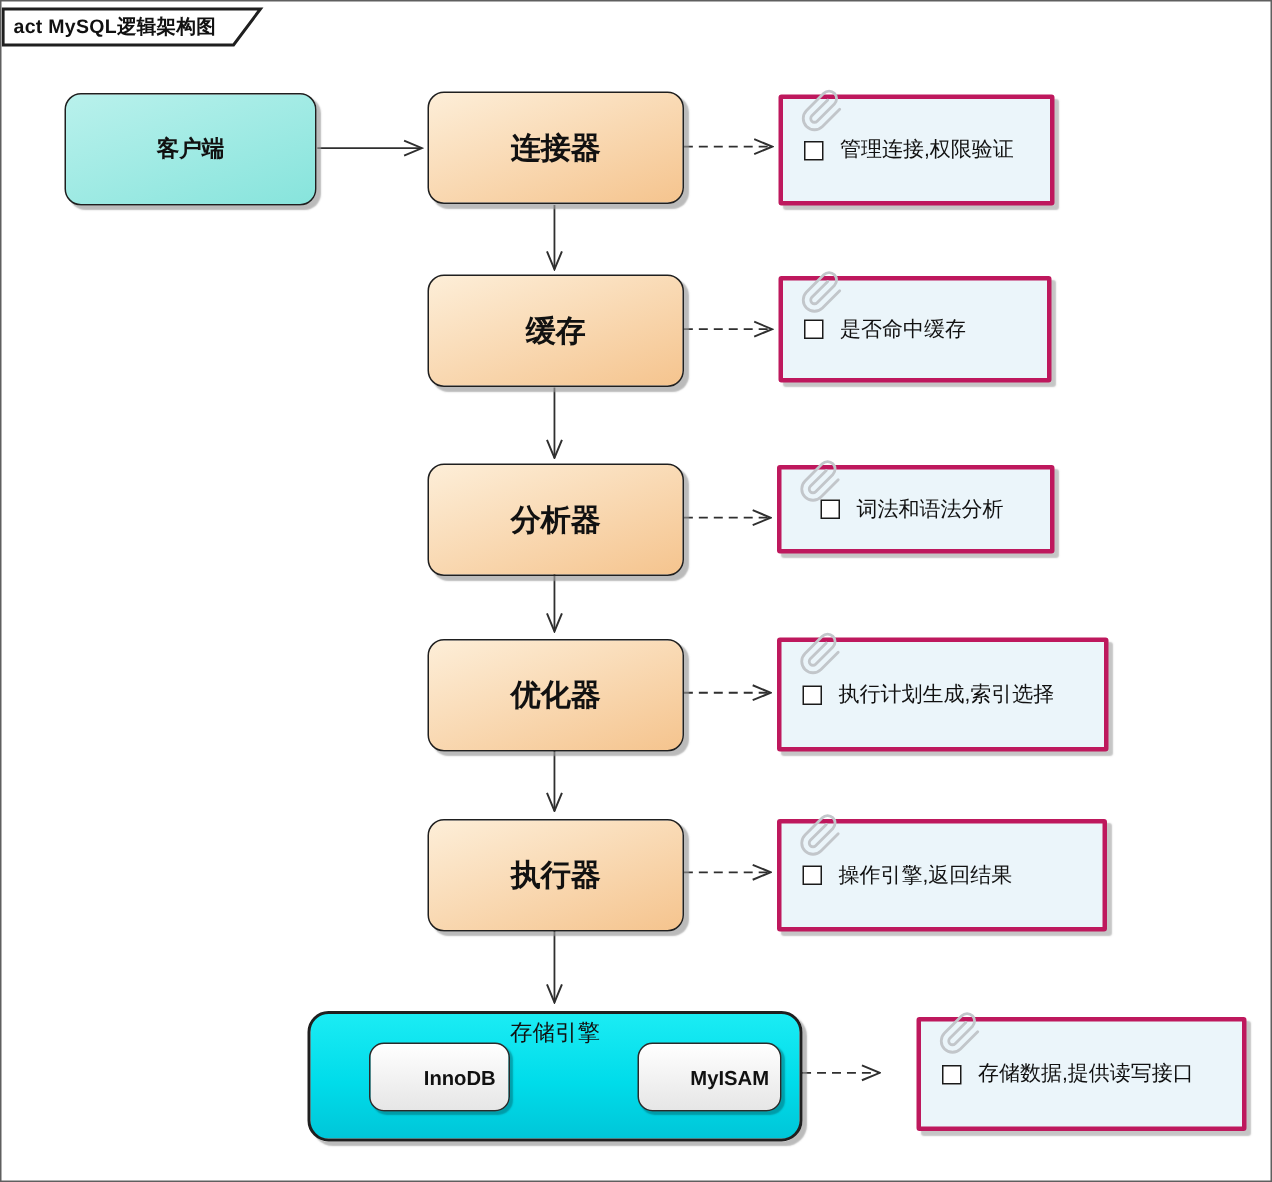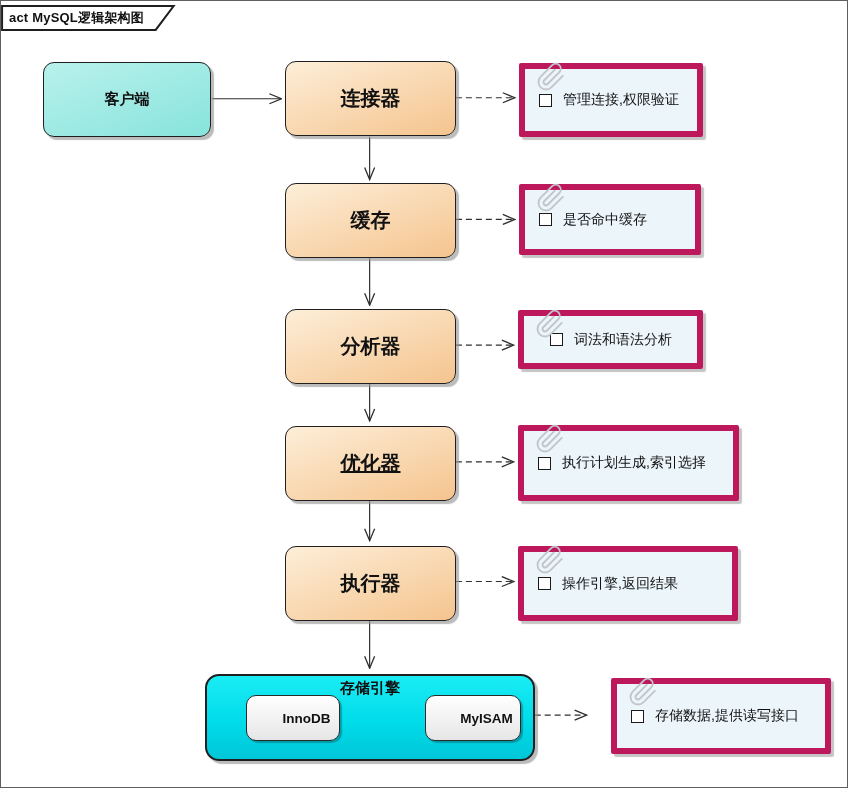--- a/index.html
+++ b/index.html
@@ -62,21 +62,21 @@
     height: 75px;
     border: 1.5px solid #1f1f1f;
     border-radius: 11px;
     background: linear-gradient(160deg, var(--client-fill-top, #b9f1ec) 0%, var(--client-fill-bottom, #87e4dc) 100%);
     box-shadow: 3px 3px 1px rgba(150,150,150,0.65);
     font-size: 15px;
   }
   #node-connector { top: 60px; }
   #node-cache     { top: 182px; }
   #node-analyzer  { top: 308px; }
-  #node-optimizer { top: 425px; text-decoration: underline; }
+  #node-optimizer { top: 425px; }
   #node-executor  { top: 545px; }
 
   
   #node-storage {
     position: absolute;
     left: 204px;
     top: 673px;
     width: 330px;
     height: 87px;
     box-sizing: border-box;
@@ -85,21 +85,21 @@
     background: linear-gradient(180deg, var(--storage-fill-top, #1becf4) 0%, #00dcea 55%, var(--storage-fill-bottom, #00c6d8) 100%);
     box-shadow: 3px 3px 1px rgba(150,150,150,0.65);
   }
   #storage-label {
     position: absolute;
     top: 3px;
     left: 0;
     width: 100%;
     text-align: center;
     font-size: 15px;
-    font-weight: bold;
+    font-weight: normal;
     color: #111111;
   }
   .engine {
     position: absolute;
     display: flex;
     align-items: center;
     justify-content: center;
     box-sizing: border-box;
     border: 1.5px solid #2a2a2a;
     border-radius: 10px;
@@ -112,21 +112,21 @@
   }
   #engine-innodb { left: 39px;  top: 19px; width: 94px; height: 46px; }
   #engine-myisam { left: 218px; top: 19px; width: 96px; height: 46px; }
 
   
   .note {
     position: absolute;
     display: flex;
     align-items: center;
     box-sizing: border-box;
-    border: 6px solid #be185d;
+    border: 3px solid #be185d;
     border-radius: 2px;
     background: var(--note-fill, #ebf5fa);
     box-shadow: 3px 3px 1px rgba(150,150,150,0.55);
     font-size: 14px;
     color: #111111;
   }
   #note-0 { left: 518px; top: 62px;  width: 184px; height: 74px; }
   #note-1 { left: 518px; top: 183px; width: 182px; height: 71px; }
   #note-2 { left: 517px; top: 309px; width: 185px; height: 59px; padding-left: 12px; }
   #note-3 { left: 517px; top: 424px; width: 221px; height: 76px; }

